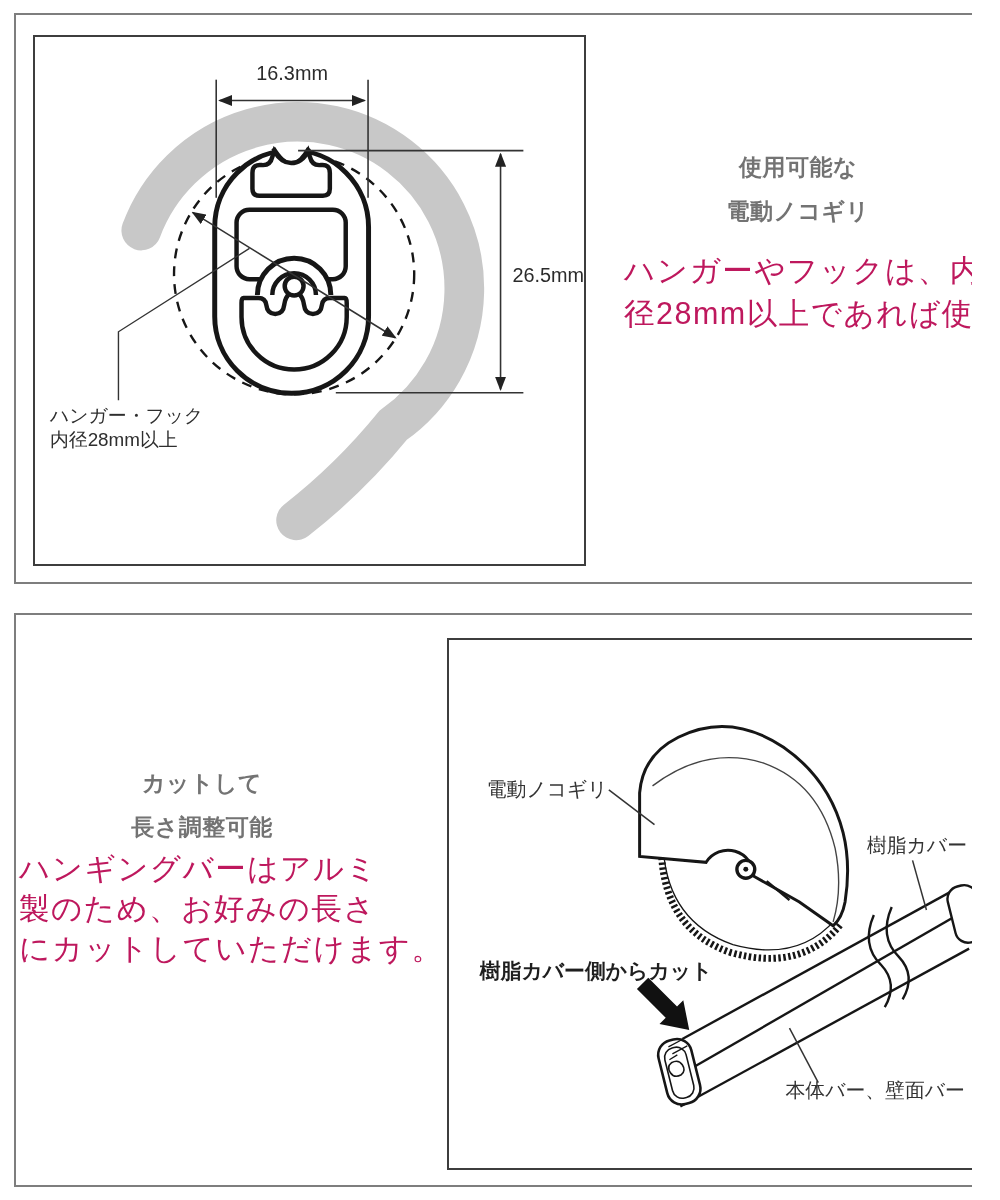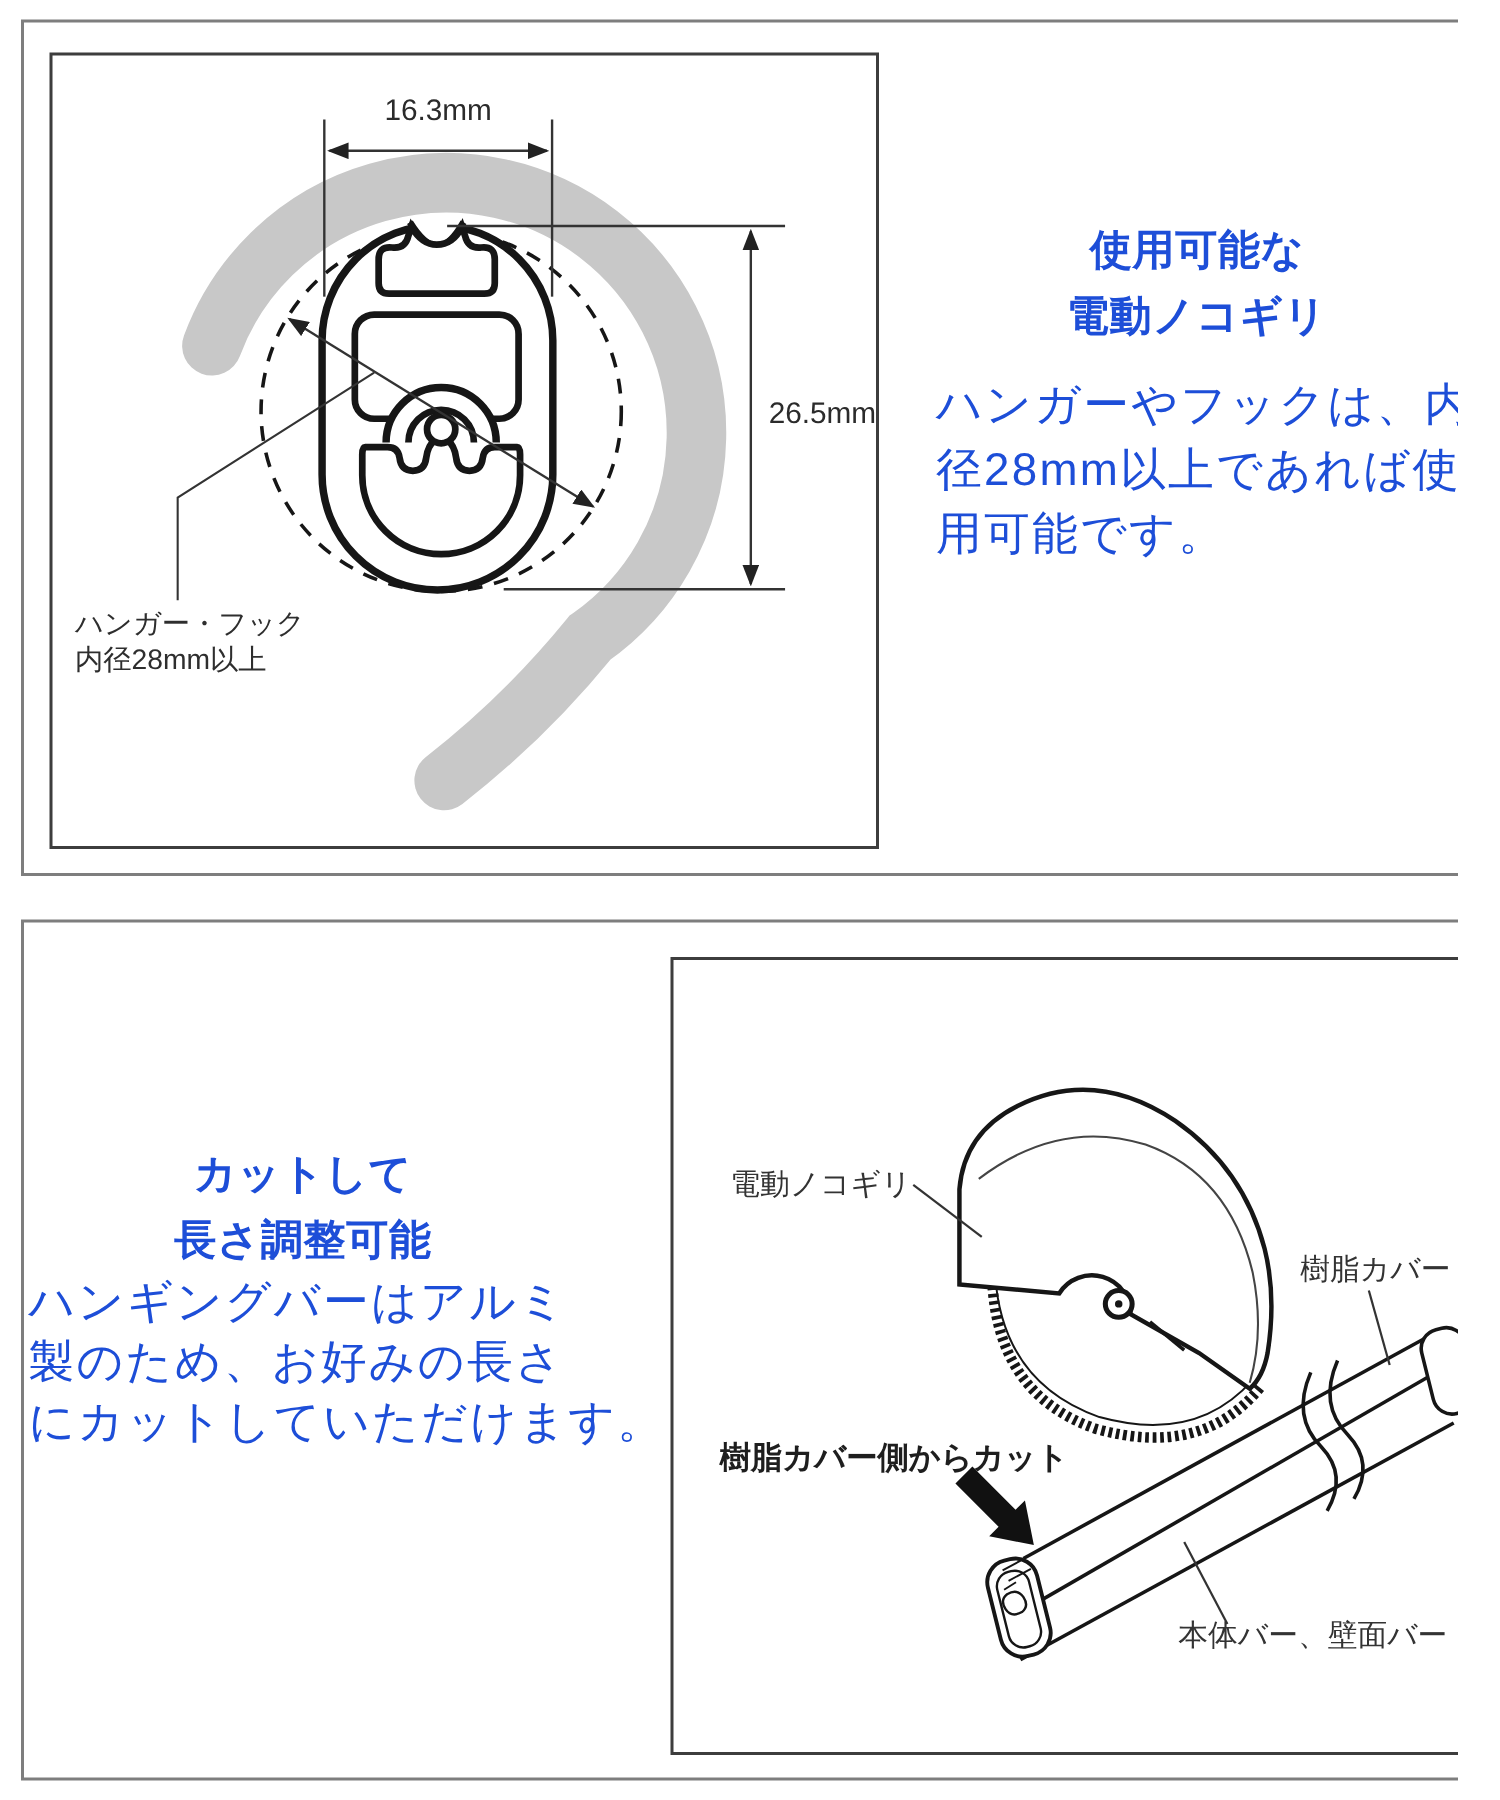--- a/index.html
+++ b/index.html
@@ -13,26 +13,26 @@
   }
   #panel-hanger{top:13px;height:571px;}
   #panel-cut{top:613px;height:574px;}
   .diagram-box{
     position:absolute;border:2px solid #3d3d3d;background:#ffffff;box-sizing:border-box;
   }
   #box-cross-section{left:17px;top:20px;width:553px;height:531px;}
   #box-saw{left:403px;top:23px;width:549px;height:532px;margin-left:28px;}
   .diagram-box svg{display:block;width:100%;height:100%;}
   .heading{
-    position:absolute;text-align:center;font-weight:bold;color:#1d4ed8;
-    font-size:28px;line-height:44px;letter-spacing:0.5px;white-space:nowrap;
+    position:absolute;text-align:center;font-weight:bold;color:#737373;
+    font-size:23px;line-height:44px;letter-spacing:0.5px;white-space:nowrap;
   }
   #heading-hanger{left:586px;top:130px;width:392px;}
   #heading-cut{left:4px;top:146px;width:364px;}
-  .body-text{position:absolute;color:#1d4ed8;font-size:30.5px;letter-spacing:1.5px;white-space:nowrap;}
+  .body-text{position:absolute;color:#be185d;font-size:30.5px;letter-spacing:1.5px;white-space:nowrap;}
   #body-hanger{left:608px;top:234px;line-height:43px;}
   #body-cut{left:3px;top:233px;line-height:40px;}
   .dim-text{font-size:20px;fill:#2b2b2b;}
   .note-text{font-size:19px;fill:#2e2e2e;}
   .label-text{font-size:20px;fill:#333333;}
   .label-text-bold{font-size:21px;font-weight:bold;fill:#1e1e1e;}
 </style>
 </head>
 <body>
 
@@ -99,21 +99,20 @@
     </div>
 
     <div class="heading" id="heading-hanger">
       <div>使用可能な</div>
       <div>電動ノコギリ</div>
     </div>
 
     <div class="body-text" id="body-hanger">
       <div>ハンガーやフックは、内</div>
       <div>径28mm以上であれば使</div>
-      <div>用可能です。</div>
     </div>
   </div>
 
   <div class="panel" id="panel-cut">
 
     <div class="heading" id="heading-cut">
       <div>カットして</div>
       <div>長さ調整可能</div>
     </div>
 

